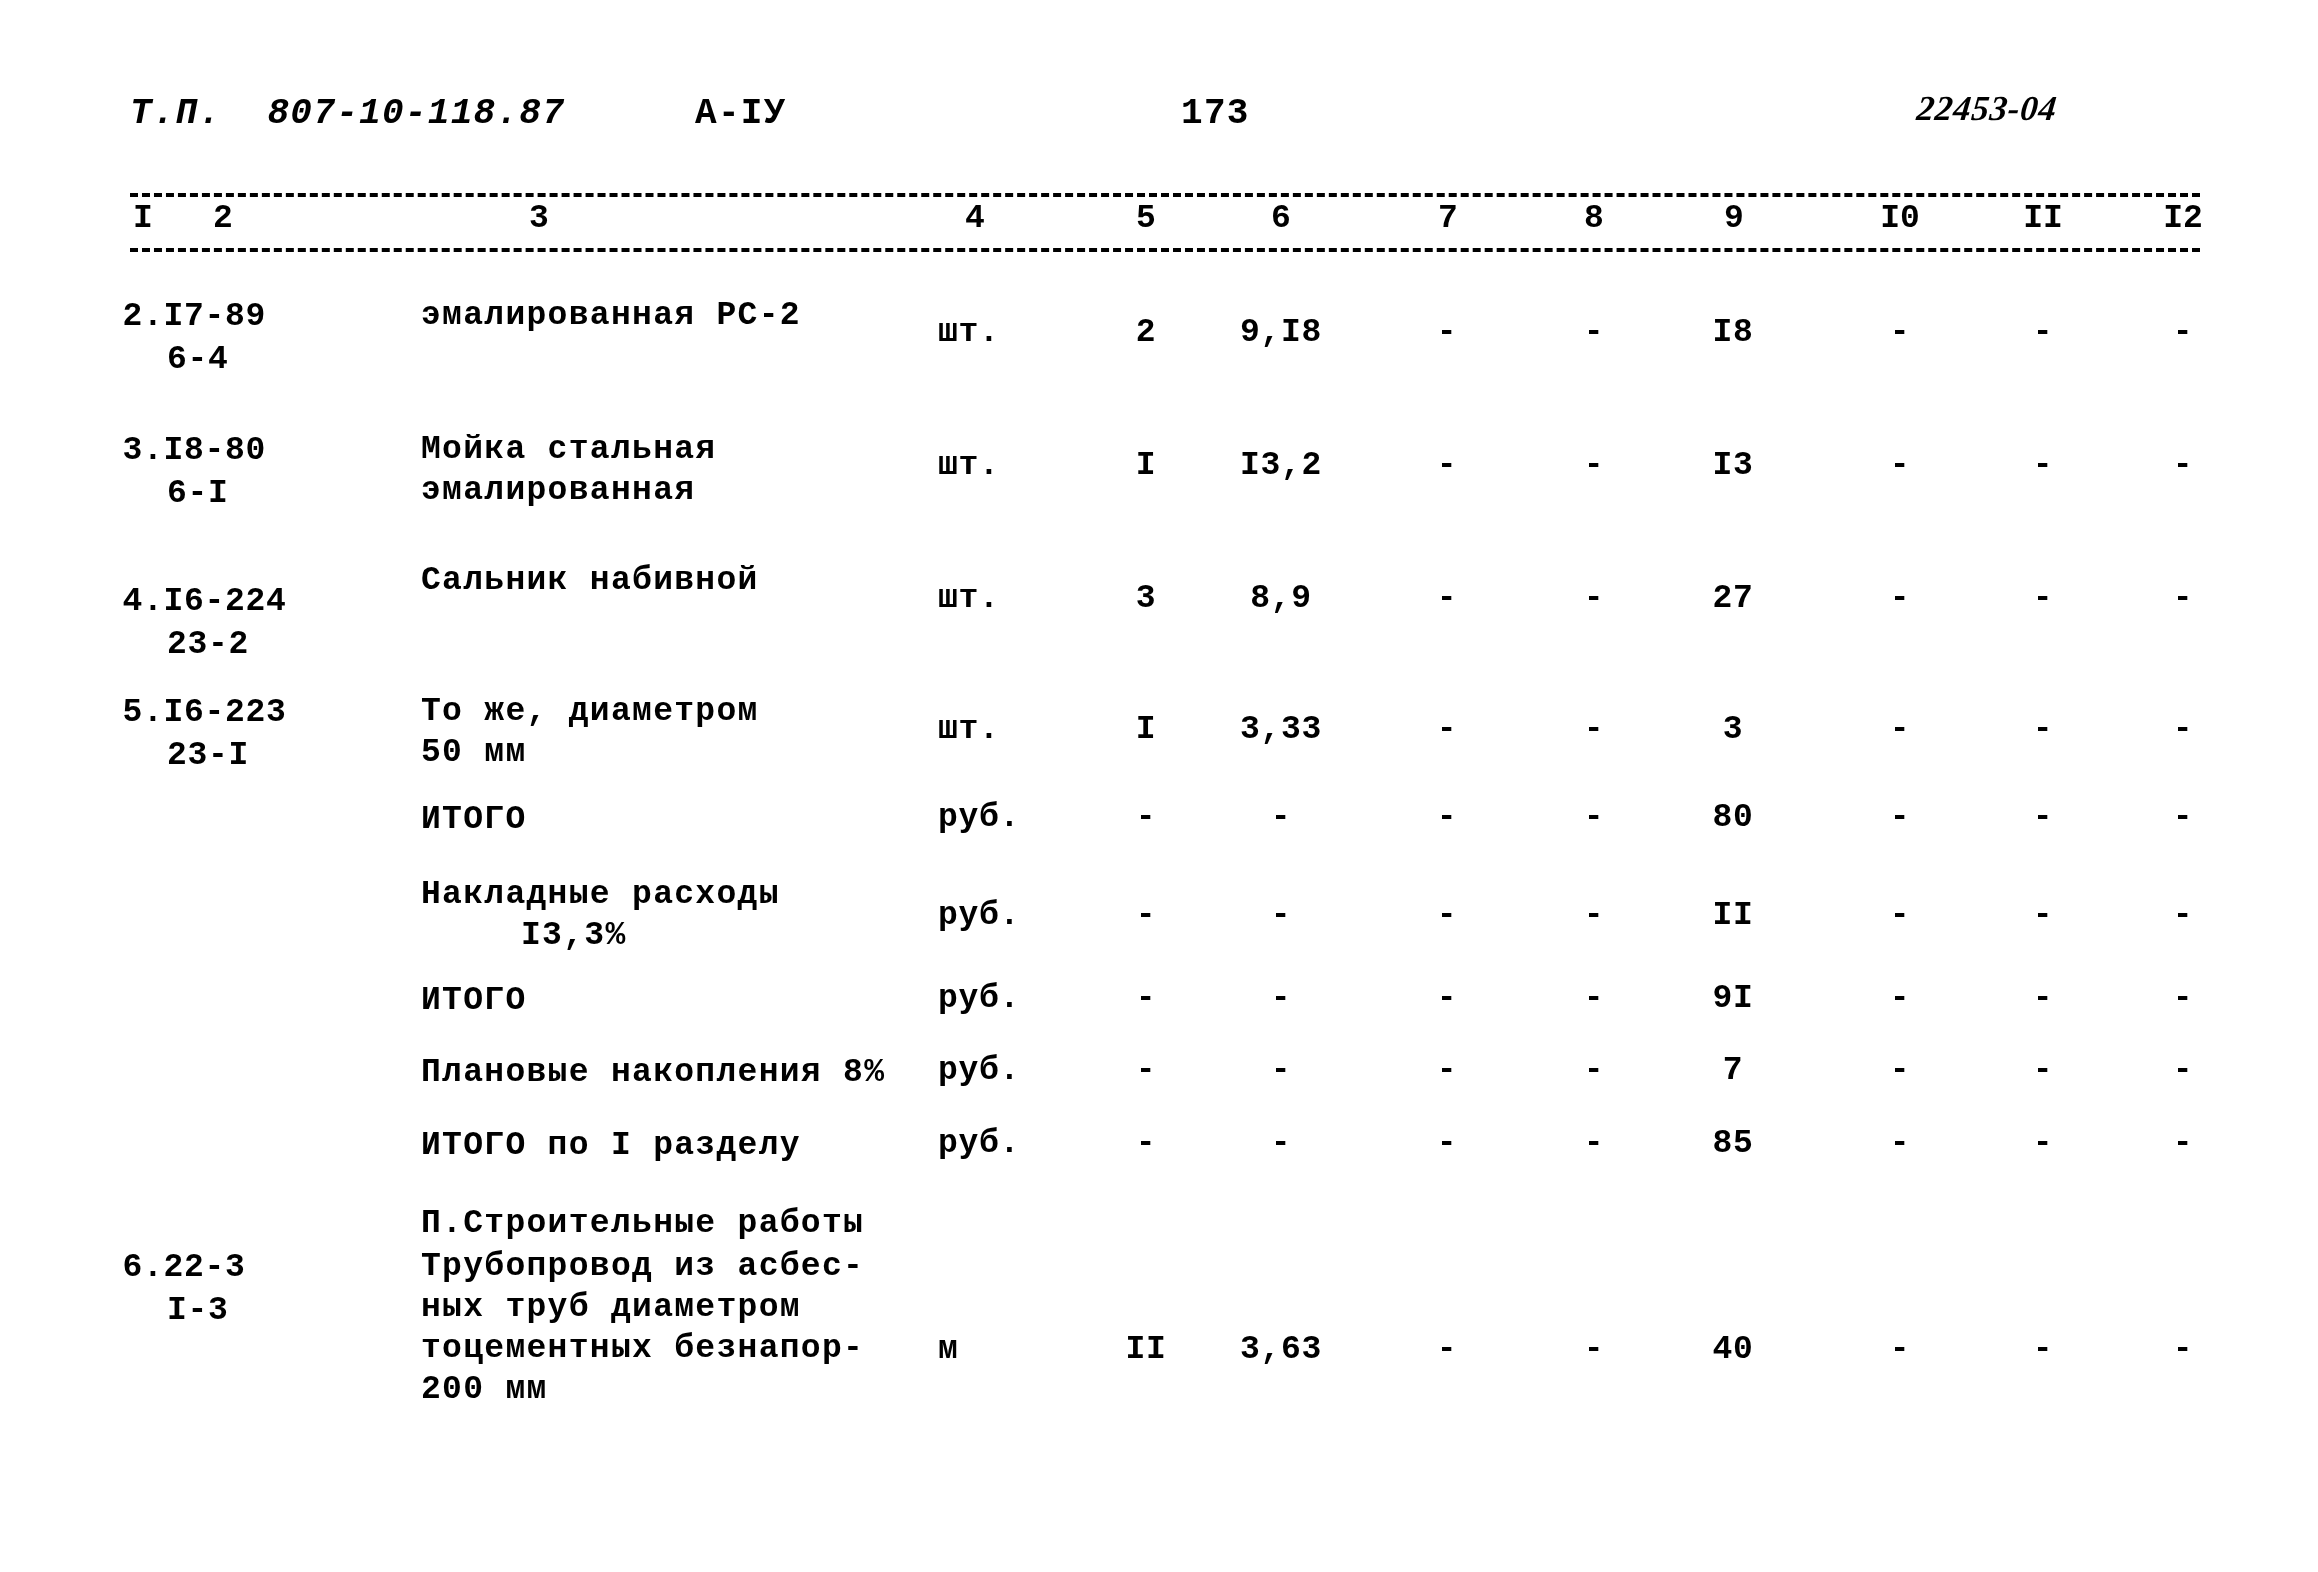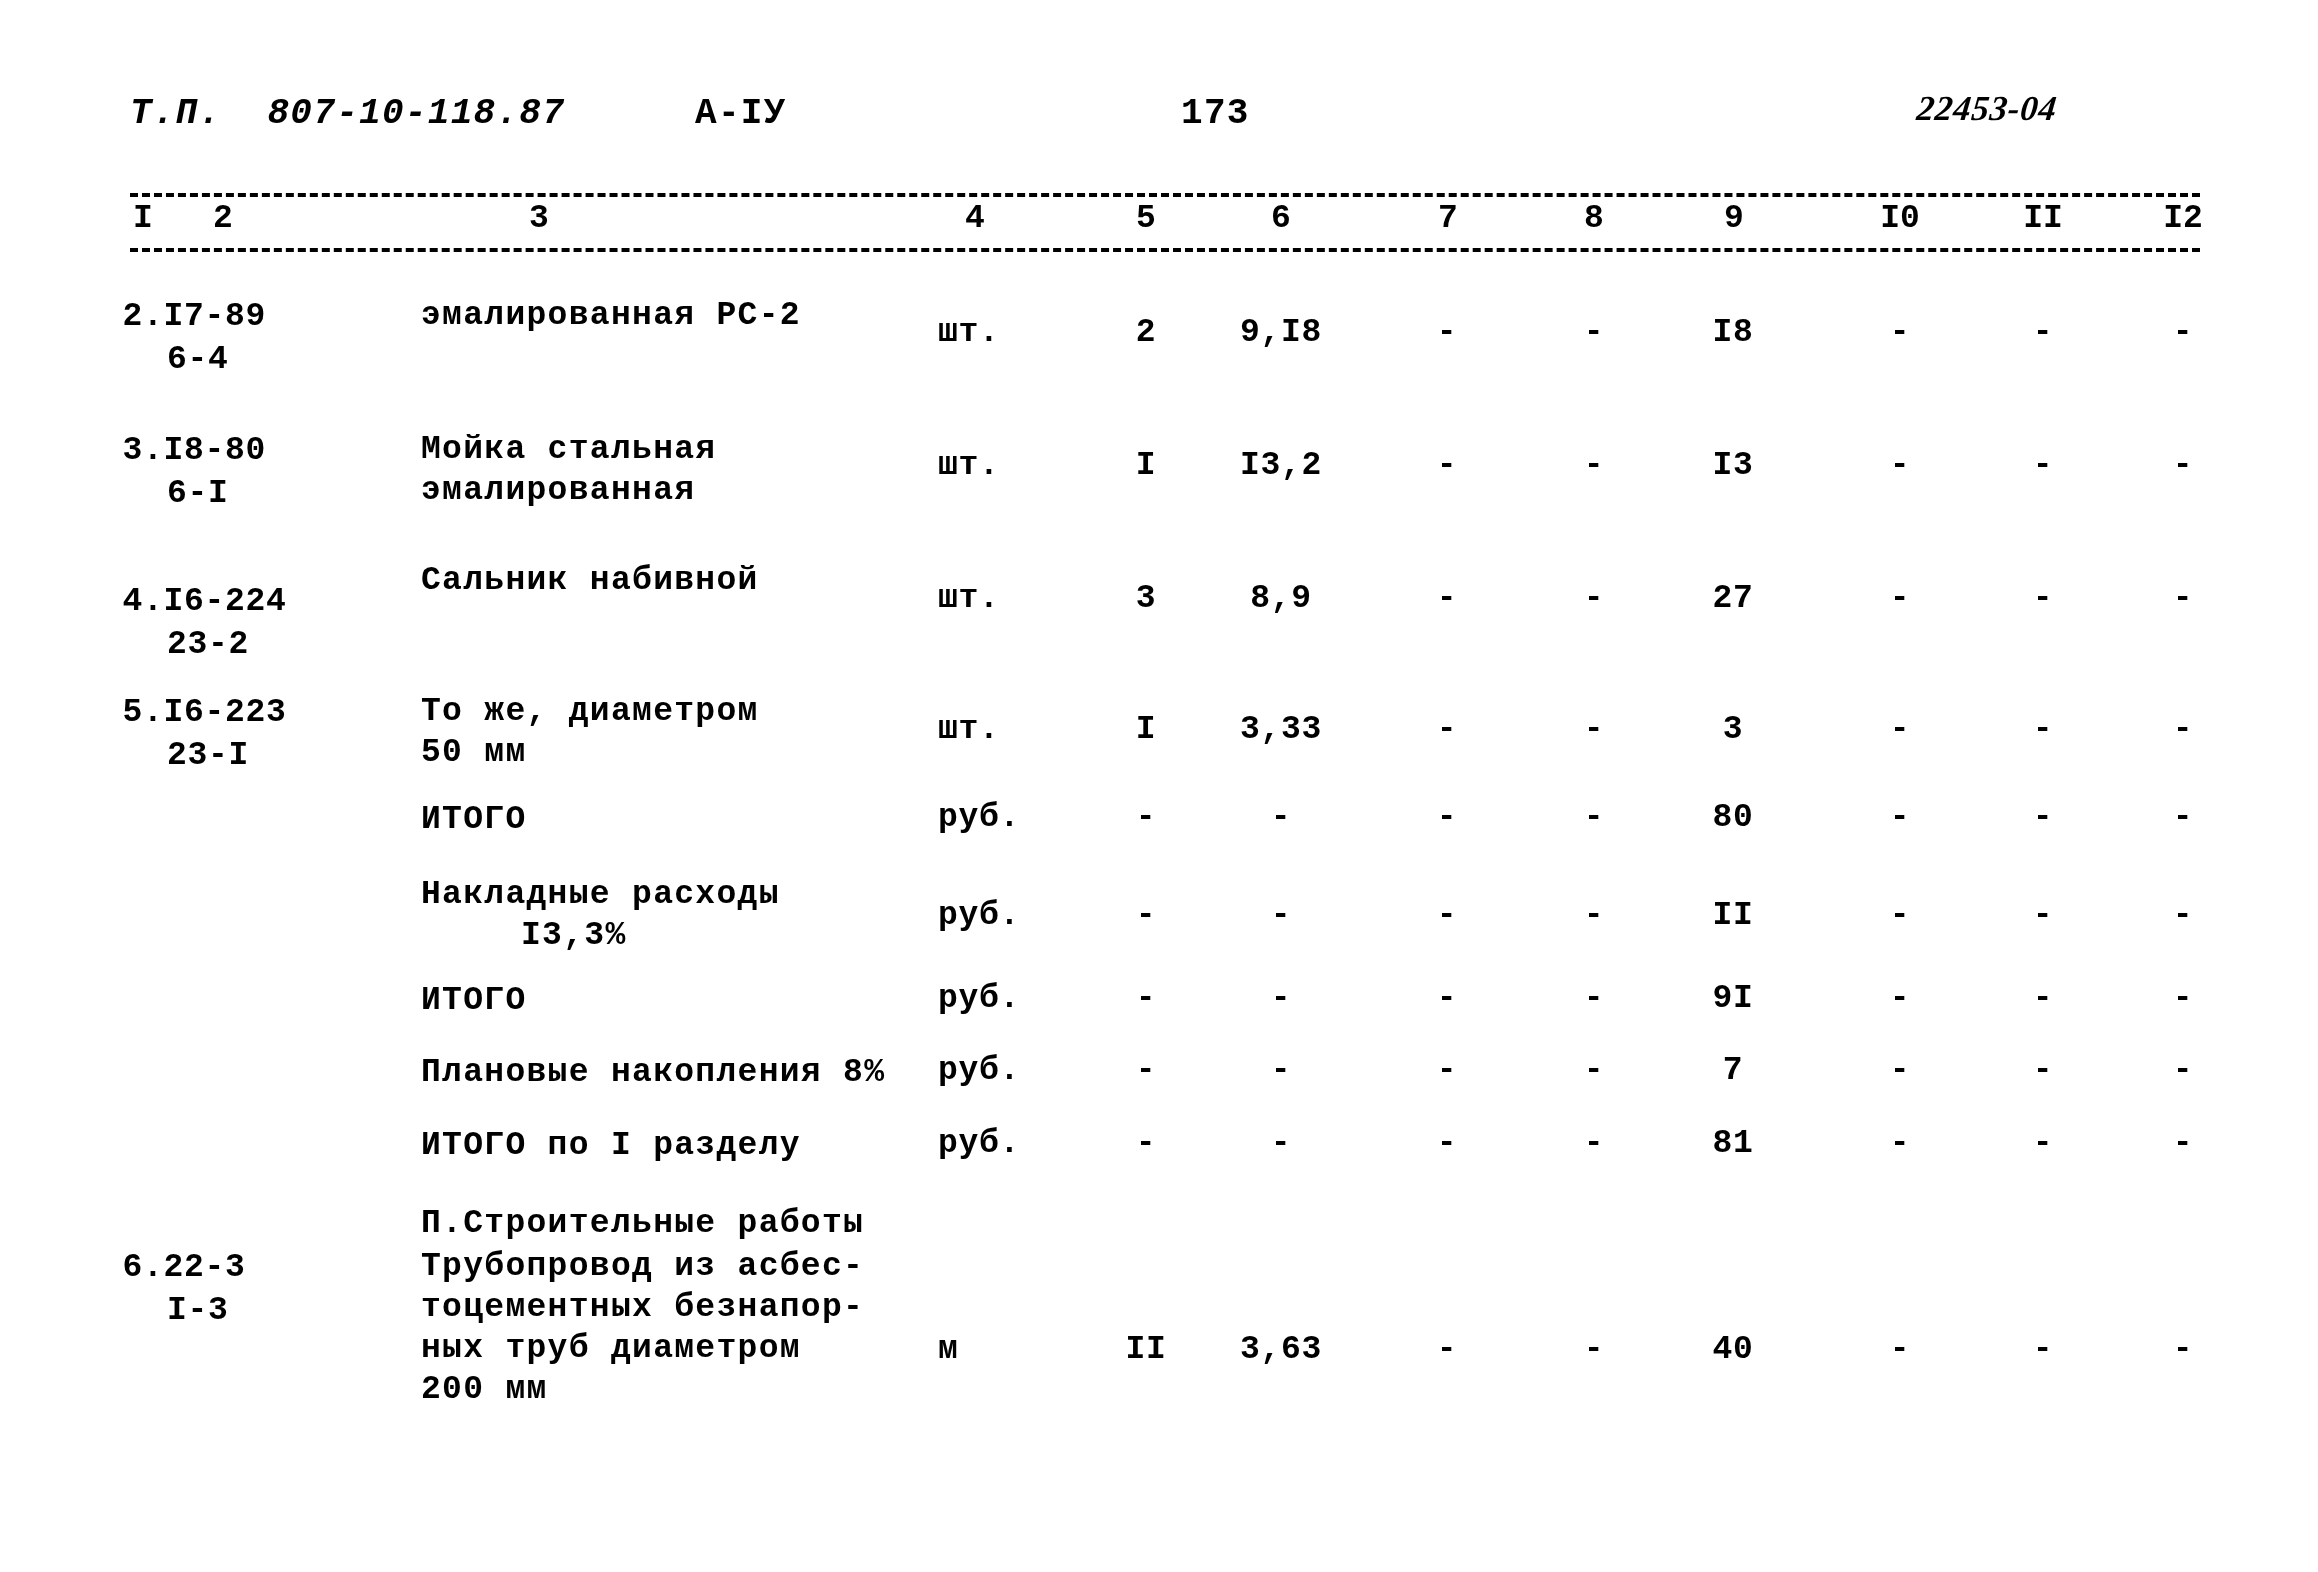--- a/index.html
+++ b/index.html
@@ -256,31 +256,31 @@
         <div class="c-num dash" style="top: 1052px; left: 1970px; width: 146px;">-</div>
         <div class="c-num dash" style="top: 1052px; left: 2110px; width: 146px;">-</div>
       </div>
       <div class="row" style="top: 0px;">
         <div class="c-desc" style="top: 1125px;"><span style="display: block;">ИТОГО по I разделу</span></div>
         <div class="c-unit" style="top: 1125px;">руб.</div>
         <div class="c-num dash" style="top: 1125px; left: 1073px; width: 146px;">-</div>
         <div class="c-num dash" style="top: 1125px; left: 1208px; width: 146px;">-</div>
         <div class="c-num dash" style="top: 1125px; left: 1374px; width: 146px;">-</div>
         <div class="c-num dash" style="top: 1125px; left: 1521px; width: 146px;">-</div>
-        <div class="c-num" style="top: 1125px; left: 1660px; width: 146px;">81</div>
+        <div class="c-num" style="top: 1125px; left: 1660px; width: 146px;">85</div>
         <div class="c-num dash" style="top: 1125px; left: 1827px; width: 146px;">-</div>
         <div class="c-num dash" style="top: 1125px; left: 1970px; width: 146px;">-</div>
         <div class="c-num dash" style="top: 1125px; left: 2110px; width: 146px;">-</div>
       </div>
       <div class="row" style="top: 0px;">
         <div class="c-desc" style="top: 1203px;"><span style="display: block;">П.Строительные работы</span></div>
       </div>
       <div class="row" style="top: 0px;">
         <div class="c-code" style="top: 1246px;"><span class="l1">6.22-3</span><span class="l2">I-3</span></div>
-        <div class="c-desc" style="top: 1246px;"><span style="display: block;">Трубопровод из асбес-</span><span style="display: block;">тоцементных безнапор-</span><span style="display: block;">ных труб диаметром</span><span style="display: block;">200 мм</span></div>
+        <div class="c-desc" style="top: 1246px;"><span style="display: block;">Трубопровод из асбес-</span><span style="display: block;">ных труб диаметром</span><span style="display: block;">тоцементных безнапор-</span><span style="display: block;">200 мм</span></div>
         <div class="c-unit" style="top: 1331px;">м</div>
         <div class="c-num" style="top: 1331px; left: 1073px; width: 146px;">II</div>
         <div class="c-num" style="top: 1331px; left: 1208px; width: 146px;">3,63</div>
         <div class="c-num dash" style="top: 1331px; left: 1374px; width: 146px;">-</div>
         <div class="c-num dash" style="top: 1331px; left: 1521px; width: 146px;">-</div>
         <div class="c-num" style="top: 1331px; left: 1660px; width: 146px;">40</div>
         <div class="c-num dash" style="top: 1331px; left: 1827px; width: 146px;">-</div>
         <div class="c-num dash" style="top: 1331px; left: 1970px; width: 146px;">-</div>
         <div class="c-num dash" style="top: 1331px; left: 2110px; width: 146px;">-</div>
       </div>

